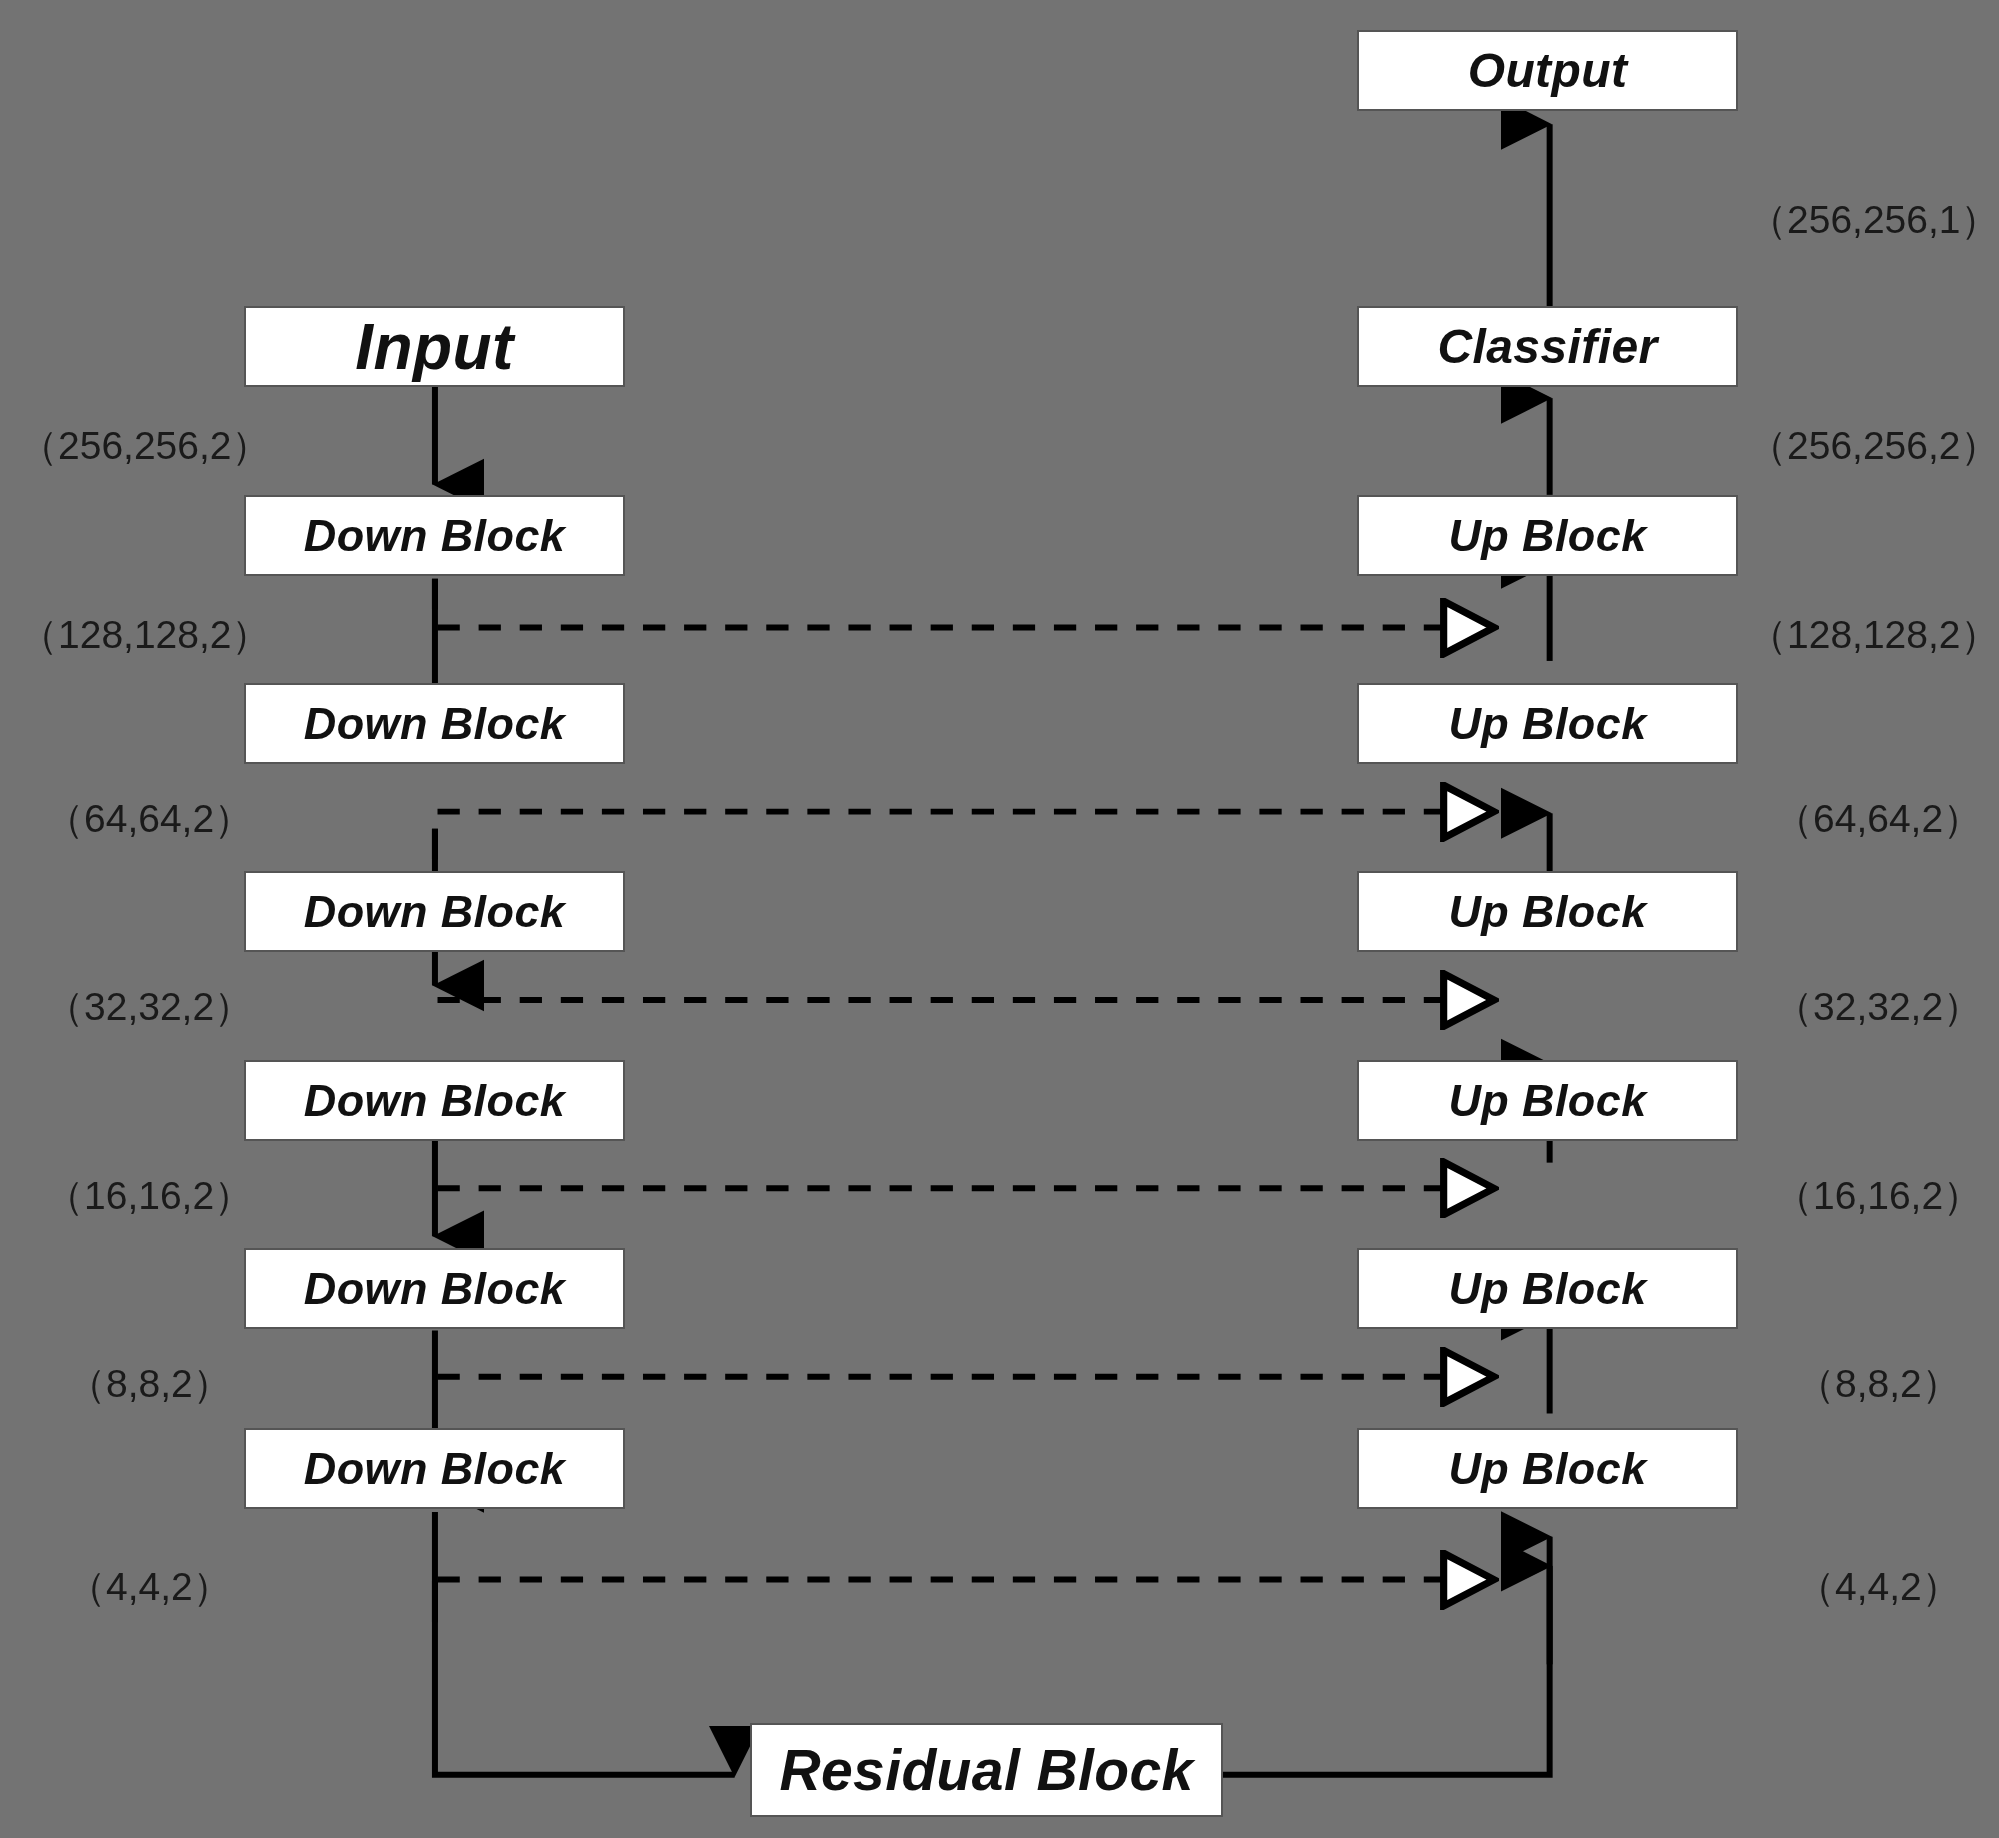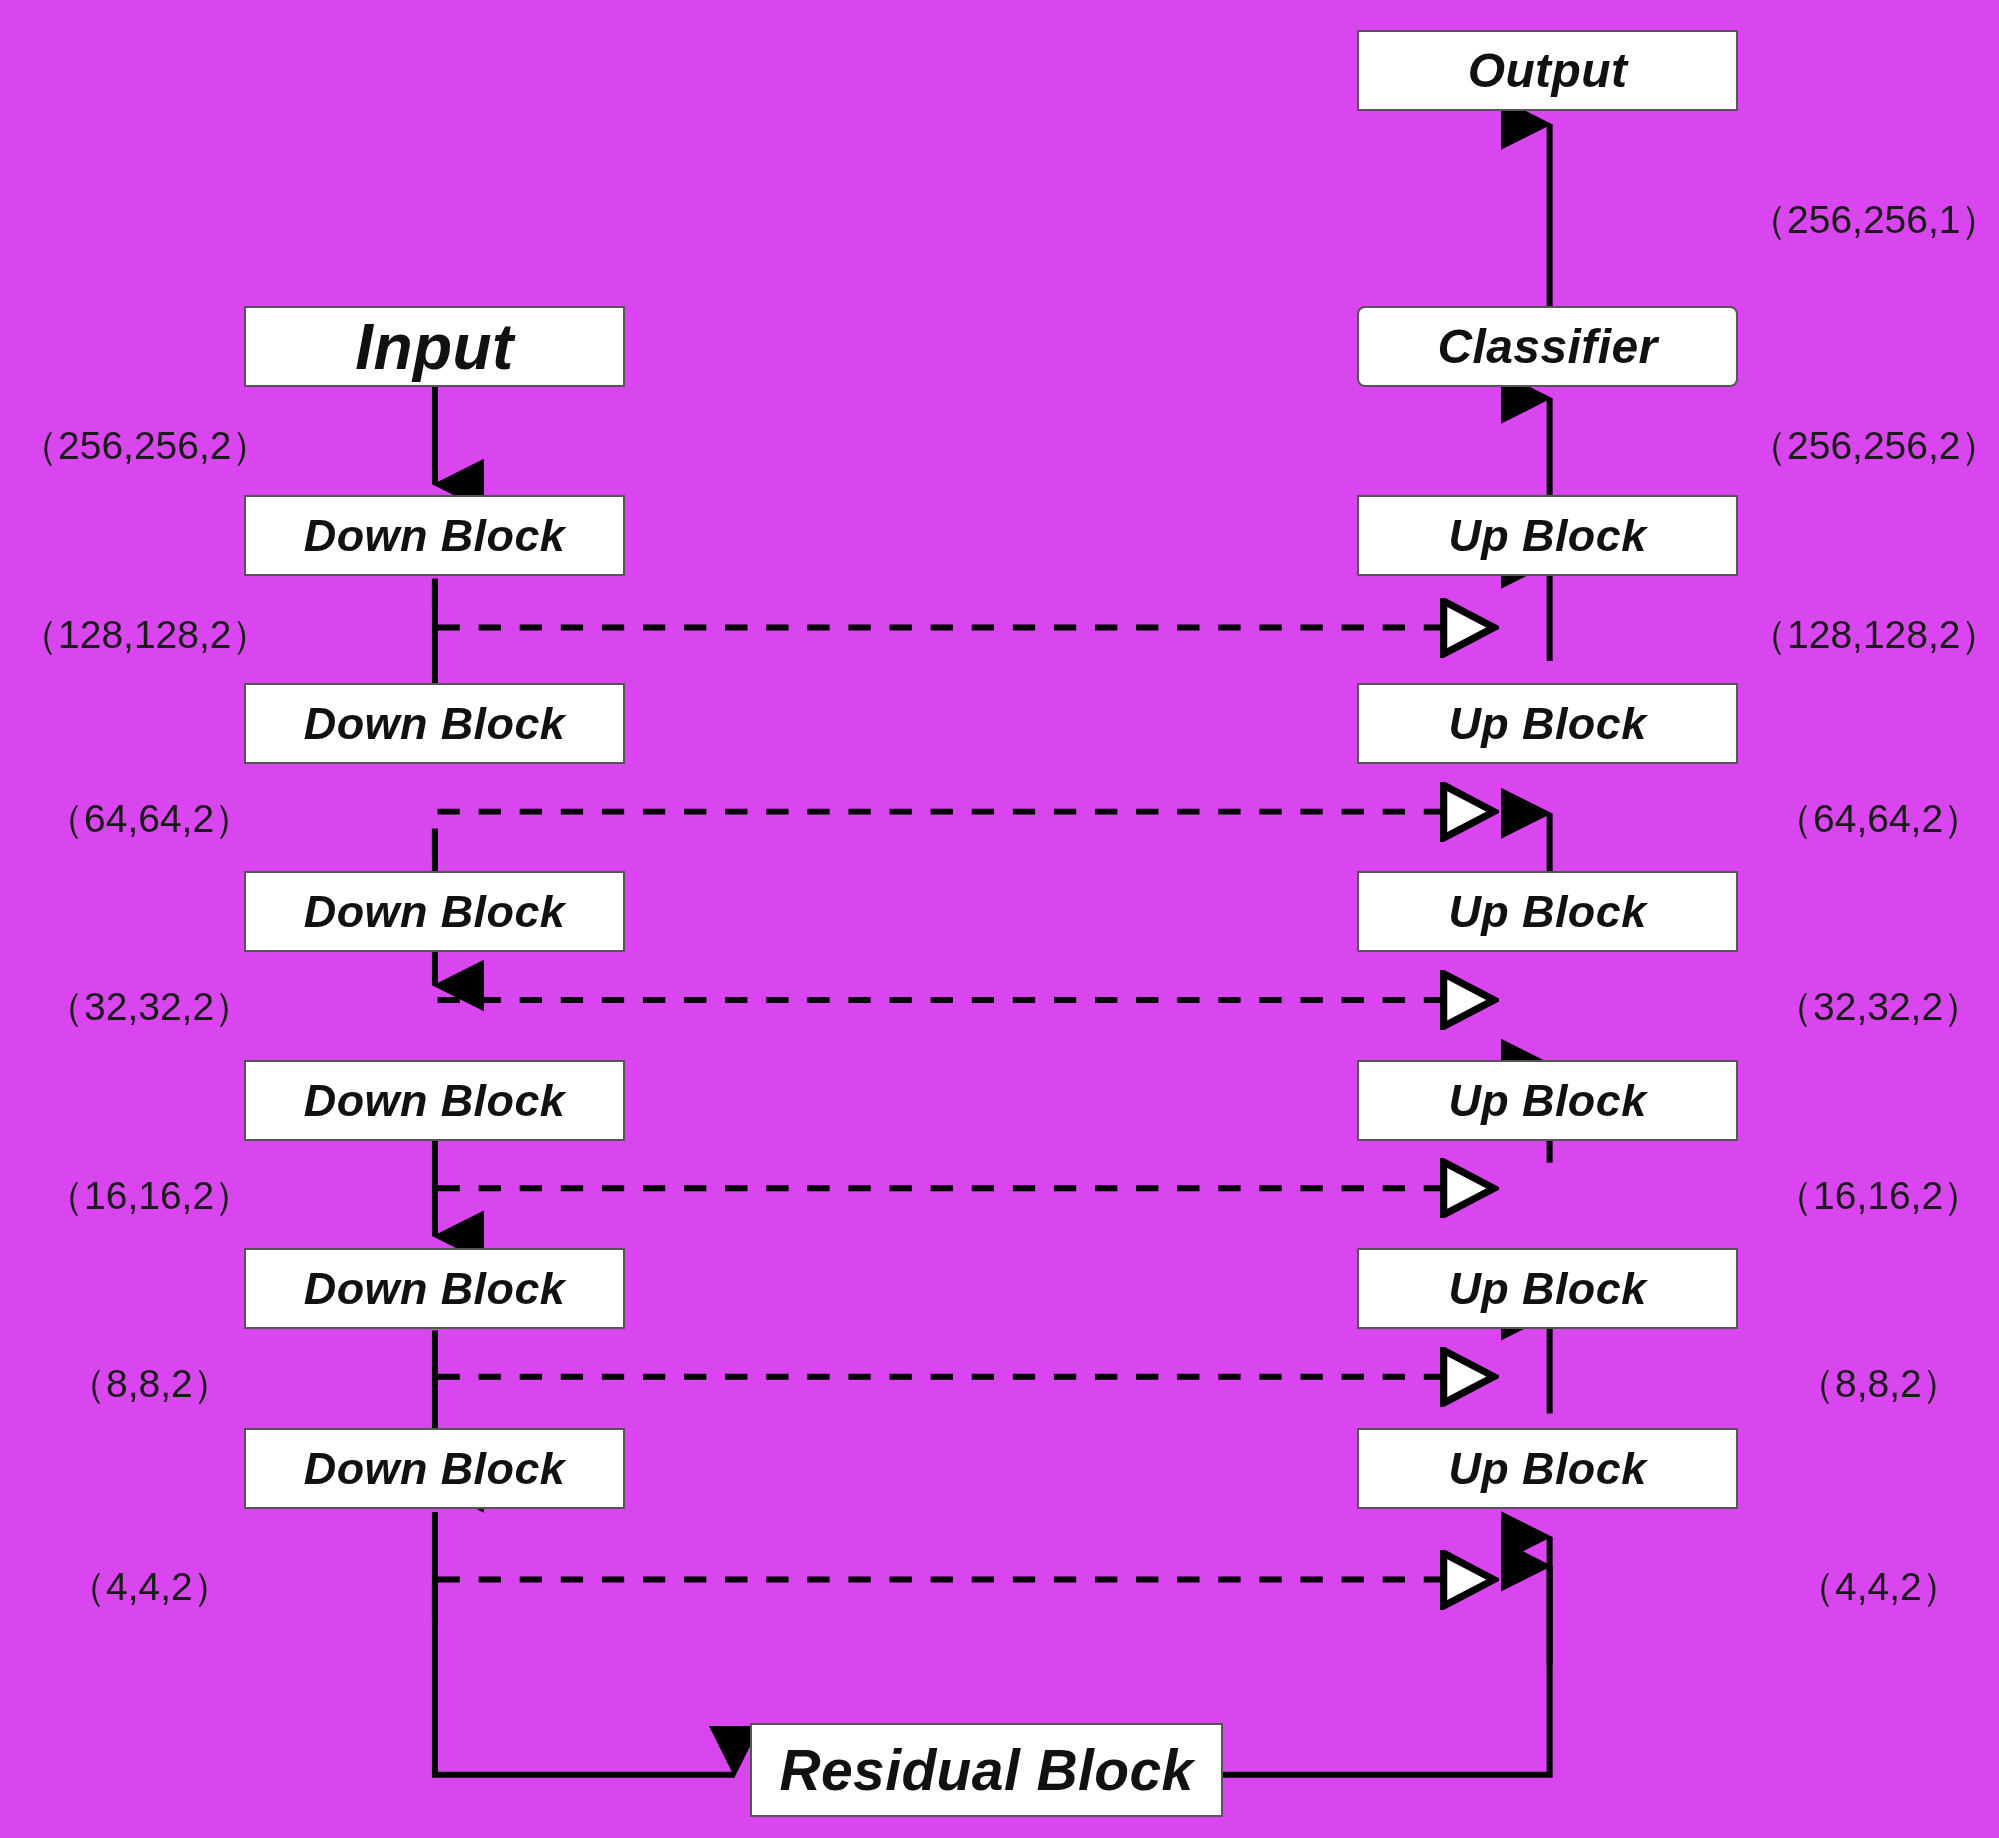--- a/index.html
+++ b/index.html
@@ -1,19 +1,19 @@
 <!DOCTYPE html>
 <html style="font-size:13.7px"><head>
 <meta charset="utf-8">
 <style>
   html,body{margin:0;padding:0;background:#ffffff;}
   #stage{
     position:relative;
     width:2000px;height:1839px;
-    background:#d946ef;
+    background:#737373;
     font-family:"Liberation Sans", sans-serif;
     overflow:hidden;
   }
   .box{
     position:absolute;
     box-sizing:border-box;
     background:#ffffff;
     border:2.6px solid #555555;
     display:flex;align-items:center;justify-content:center;
     font-style:italic;
@@ -95,21 +95,21 @@
       <line x1="511" y1="1388" x2="1745" y2="1388" marker-end="url(#hollowArrow)"></line>
       <line x1="511" y1="1608" x2="1745" y2="1608" marker-end="url(#hollowArrow)"></line>
       <line x1="511" y1="1845" x2="1745" y2="1845" marker-end="url(#hollowArrow)"></line>
     </g>
   </svg>
 
   <div class="box" style="left:1357px;top:30px;width:381px;height:81px;font-size:48px;">
     <span class="box-label">Output</span>
   </div>
 
-  <div class="box" style="left:1357px;top:306px;width:381px;height:81px;font-size:48px;border-radius:8px;">
+  <div class="box" style="left:1357px;top:306px;width:381px;height:81px;font-size:48px;">
     <span class="box-label">Classifier</span>
   </div>
 
   <div class="box" style="left:244px;top:306px;width:381px;height:81px;font-size:64px;">
     <span class="box-label">Input</span>
   </div>
 
   <div class="box" style="left:244px;top:495px;width:381px;height:81px;font-size:45px;">
     <span class="box-label">Down Block</span>
   </div>

